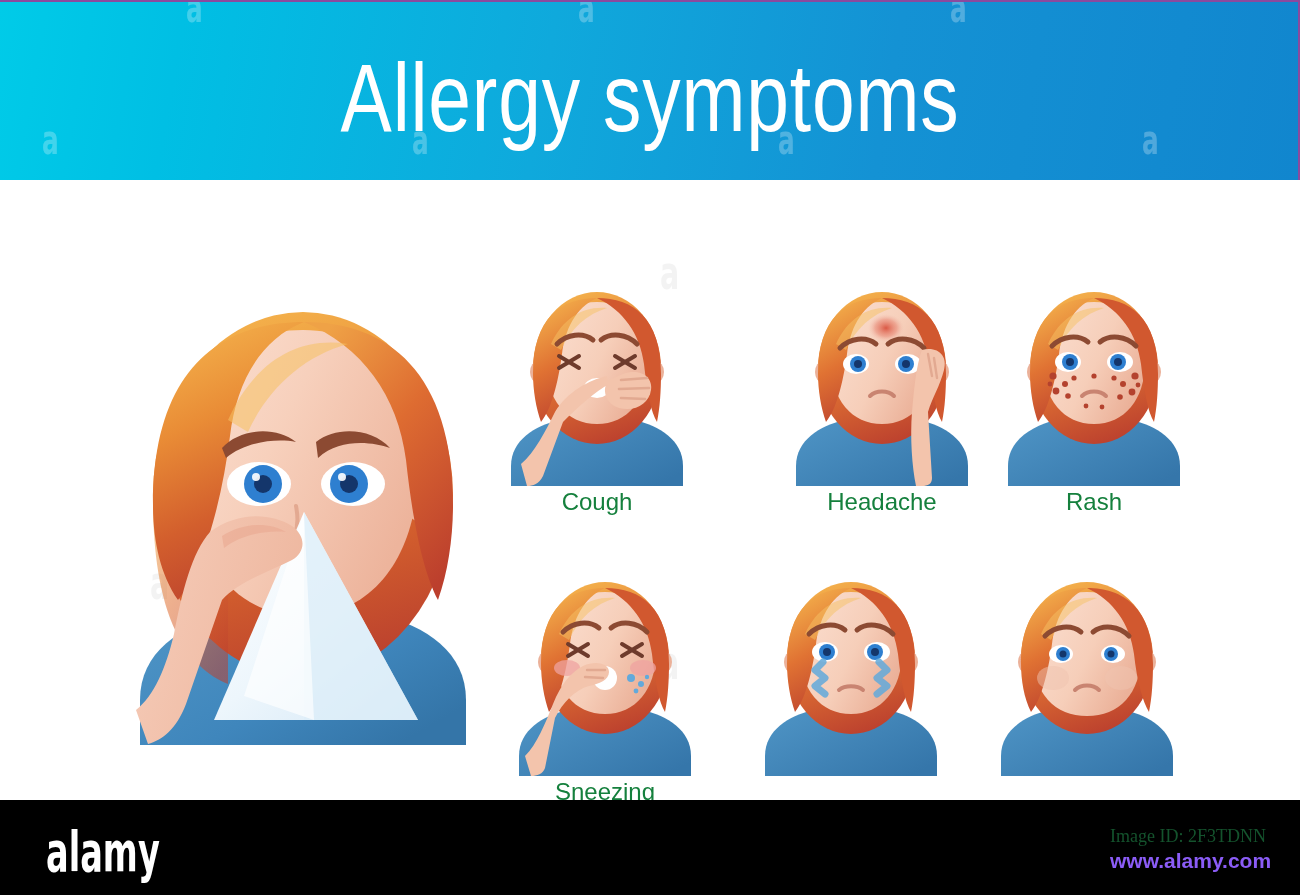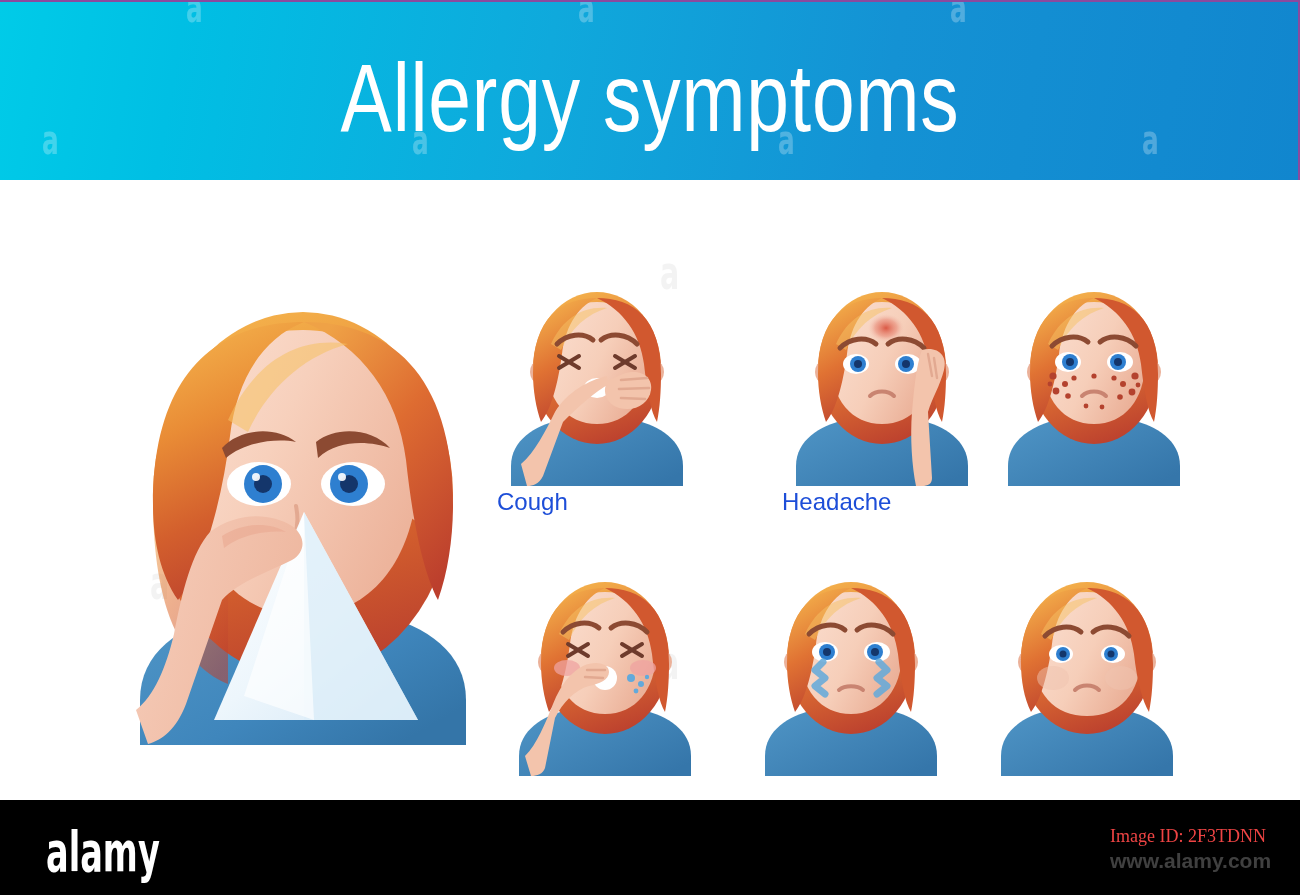--- a/index.html
+++ b/index.html
@@ -68,21 +68,22 @@
     transform:scaleX(0.62);
     transform-origin:left top;
     pointer-events:none;
     user-select:none;
   }
 
   .fig { position:absolute; }
   .fig-canvas { display:block; }
   .fig-label {
     position:absolute; left:0; width:100%;
-    color:#1d4ed8;
+    text-align:center;
+    color:#15803d;
     font-family:"Liberation Sans", sans-serif;
     font-weight:400;
     white-space:nowrap;
   }
 
   
   #fig-runny { left:118px; top:120px; width:370px; }
   #fig-runny .fig-label { top:450px; font-size:31px; }
 
   
@@ -108,29 +109,29 @@
     font-family:"DejaVu Sans", sans-serif;
     font-weight:700;
     font-size:56px;
     line-height:56px;
     letter-spacing:0px;
     transform:scaleX(0.60);
     transform-origin:left top;
   }
   #footer-image-id {
     position:absolute; left:1110px; top:827px;
-    color:#ef4444;
+    color:#14532d;
     font-family:"Liberation Serif", serif;
     font-size:18px;
     line-height:18px;
     white-space:nowrap;
   }
   #footer-site {
     position:absolute; left:1110px; top:850px;
-    color:#404040;
+    color:#8b5cf6;
     font-family:"Liberation Sans", sans-serif;
     font-weight:700;
     font-size:21px;
     line-height:21px;
     white-space:nowrap;
   }
 </style>
 </head>
 <body>
 
@@ -396,20 +397,21 @@
             <circle cx="129" cy="96" r="3.0"></circle>
           <circle cx="138" cy="104" r="3.4"></circle>
             <circle cx="120" cy="90" r="2.6"></circle>
           <circle cx="126" cy="109" r="2.8"></circle>
             <circle cx="144" cy="97" r="2.4"></circle>
           <circle cx="100" cy="88" r="2.6"></circle>
             <circle cx="92" cy="118" r="2.4"></circle>
           <circle cx="108" cy="119" r="2.4"></circle>
         </g>
       </svg>
+      <div class="fig-label">Rash</div>
     </div>
 
     <div class="fig fig-sm" id="fig-sneezing">
       <svg class="fig-canvas" width="200" height="198" viewBox="0 0 200 198">
         <defs>
           <linearGradient id="snHair" x1="0.3" y1="0" x2="0.6" y2="1">
             <stop offset="0%" stop-color="#F4B24C"></stop>
               <stop offset="50%" stop-color="#E07233"></stop>
               <stop offset="100%" stop-color="#BC412E"></stop>
           </linearGradient>
@@ -450,20 +452,21 @@
             <circle cx="136" cy="106" r="3"></circle>
           <circle cx="131" cy="113" r="2.4"></circle>
             <circle cx="142" cy="99" r="2.2"></circle>
         </g>
         <path d="M78 88 C92 82 104 86 104 94 C104 102 94 106 84 108 C70 112 58 124 50 140 L40 190 C38 196 32 198 26 198 L20 178 C32 166 40 146 48 126 C56 106 66 94 78 88 Z" fill="#F3C4AC"></path>
         <g stroke="#E2A991" stroke-width="2.4" stroke-linecap="round">
           <path d="M82 92 L100 92"></path>
             <path d="M80 99 L98 100"></path>
         </g>
       </svg>
+      <div class="fig-label">Sneezing</div>
     </div>
 
     <div class="fig fig-sm" id="fig-lacrimation">
       <svg class="fig-canvas" width="200" height="198" viewBox="0 0 200 198">
         <defs>
           <linearGradient id="lcHair" x1="0.3" y1="0" x2="0.6" y2="1">
             <stop offset="0%" stop-color="#F4B24C"></stop>
               <stop offset="50%" stop-color="#E07233"></stop>
               <stop offset="100%" stop-color="#BC412E"></stop>
           </linearGradient>

